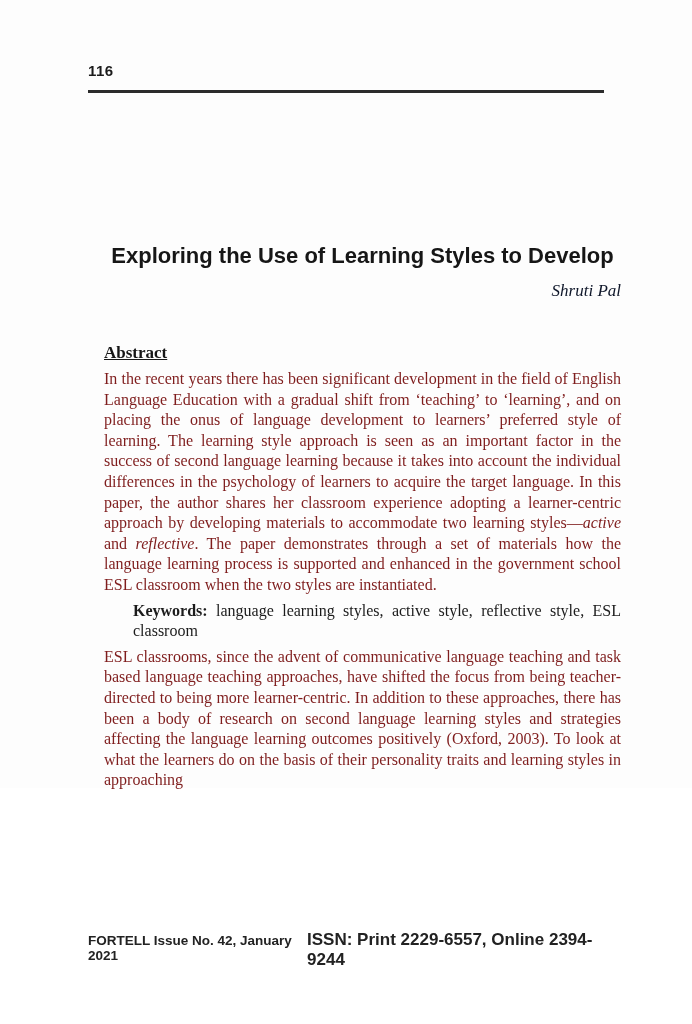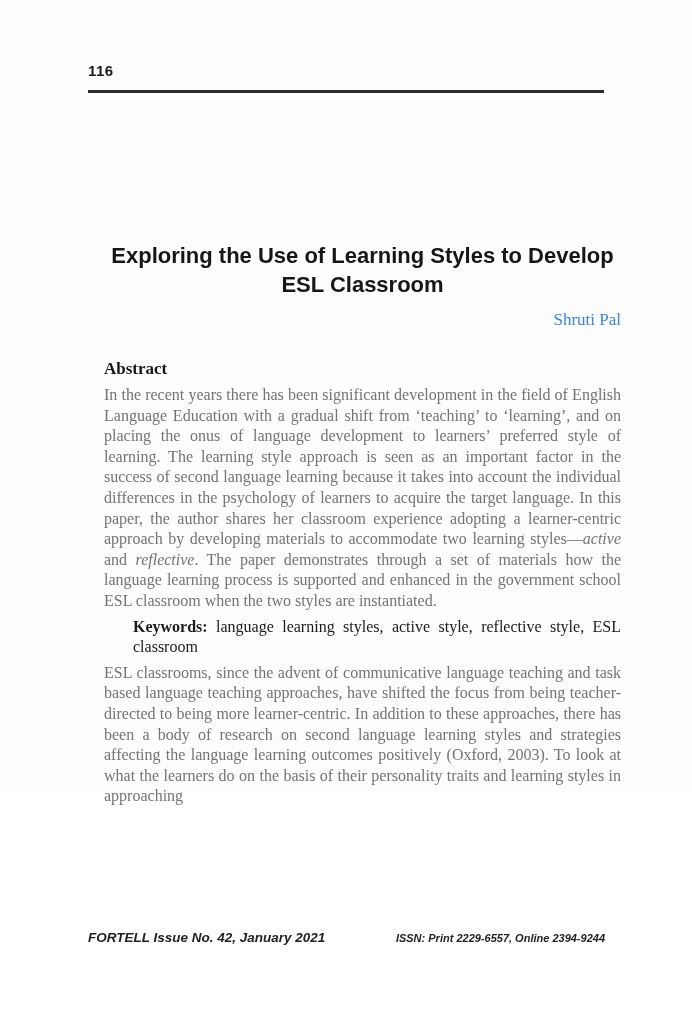--- a/index.html
+++ b/index.html
@@ -48,37 +48,38 @@
     font-weight: 700;
     font-size: 22px;
     line-height: 29px;
     text-align: center;
     color: #161616;
   }
   .title-line { white-space: nowrap; }
   .author {
     margin-top: 10px;
     text-align: right;
+    font-style: italic;
     font-size: 17px;
     line-height: 22px;
-    color: #3b82f6;
+    color: #0f172a;
   }
   .section-heading {
     font-weight: 700;
     font-size: 17px;
     line-height: 22px;
     color: #161616;
   }
-  .abstract-heading { margin-top: 27px; }
+  .abstract-heading { margin-top: 40px; text-decoration: underline; }
   .body-text {
     margin-top: 5px;
     font-size: 16px;
     line-height: 20.6px;
     text-align: justify;
-    color: #737373;
+    color: #7f1d1d;
   }
   .body-text i { font-style: italic; }
   .keywords {
     margin-top: 5px;
     font-size: 16px;
     line-height: 20.6px;
     text-align: justify;
     margin-left: 29px;
   }
   .keywords b { font-weight: 700; }
@@ -88,39 +89,37 @@
     position: absolute;
     left: 88px;
     top: 930px;
     width: 517px;
     display: flex;
     justify-content: space-between;
     align-items: baseline;
     font-family: "Liberation Sans", sans-serif;
     font-weight: 700;
     color: #222222;
-    font-style: italic;
   }
   .footer-left  { font-size: 13.5px; }
-  .footer-right { font-size: 11px; }
+  .footer-right { font-size: 17px; }
 </style>
 </head>
 <body>
 
 <div class="page">
 
   <div class="page-number">116</div>
 
   <div class="header-rule"></div>
 
   <div class="main">
 
     <h1 class="title">
       <div class="title-line">Exploring the Use of Learning Styles to Develop</div>
-      <div class="title-line">ESL Classroom</div>
     </h1>
 
     <div class="author">Shruti Pal</div>
 
     <h2 class="section-heading abstract-heading">Abstract</h2>
 
     <p class="body-text"><span>In the recent years there has been significant development in the field of English Language Education with a gradual shift from ‘teaching’ to ‘learning’, and on placing the onus of language development to learners’ preferred style of learning. The learning style approach is seen as an important factor in the success of second language learning because it takes into account the individual differences in the psychology of learners to acquire the target language. In this paper, the author shares her classroom experience adopting a learner-centric approach by developing materials to accommodate two learning styles—</span><i>active</i><span> and </span><i>reflective</i><span>. The paper demonstrates through a set of materials how the language learning process is supported and enhanced in the government school ESL classroom when the two styles are instantiated.</span></p>
 
     <p class="keywords"><b>Keywords:</b><span> language learning styles, active style, reflective style, ESL classroom</span></p>
 

